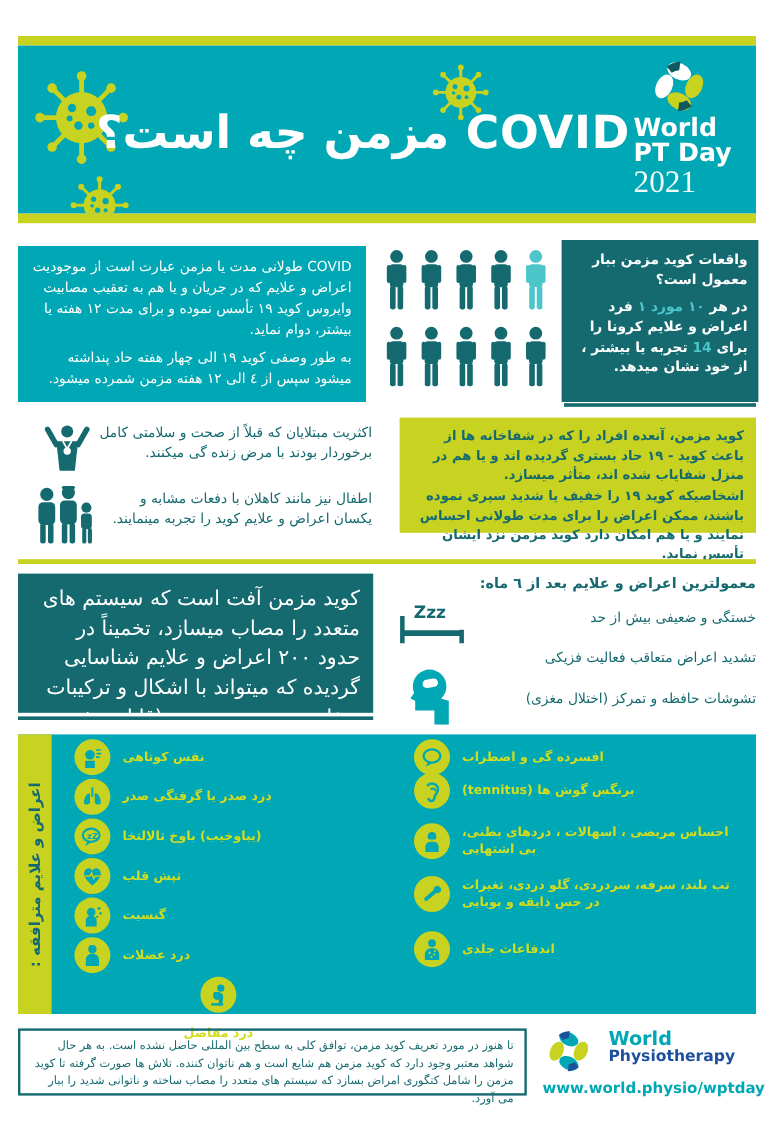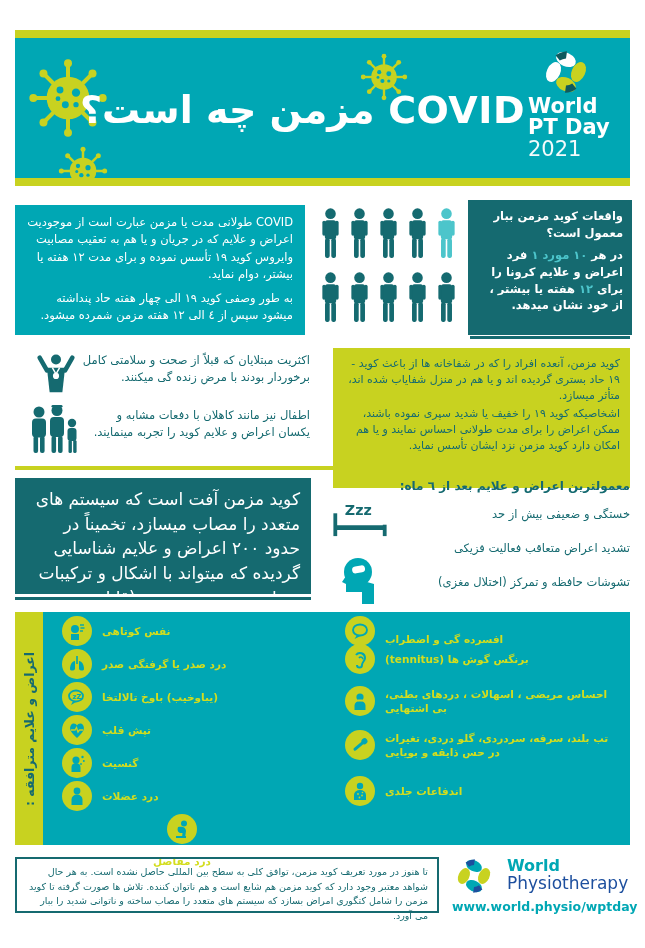--- a/index.html
+++ b/index.html
@@ -13,48 +13,48 @@
   body{background:#ffffff;font-family:"DejaVu Sans",sans-serif;}
   .page{position:relative;width:645px;height:948px;background:#fff;overflow:hidden;}
   .abs{position:absolute;}
   .rtl{direction:rtl;text-align:right;}
   
   .bar{background:var(--yellow);}
   .header{left:15px;top:38px;width:615px;height:140px;background:var(--teal);overflow:hidden;}
   .title{left:80px;top:88px;width:445px;color:#fff;font-size:38px;font-weight:bold;text-align:left;direction:rtl;letter-spacing:.5px;}
   .wpt{left:528px;top:96px;width:100px;color:#fff;line-height:1.02;}
   .wpt .l1,.wpt .l2{font-size:21px;font-weight:bold;}
-  .wpt .l3{font-size:21px;font-weight:normal;opacity:.95;}
+  .wpt .l3{font-size:26px;font-weight:normal;opacity:.95;font-family:Liberation Serif, serif;}
   
   .intro-box{left:15px;top:205px;width:290px;height:130px;background:var(--teal);color:#fff;padding:9px 12px;font-size:11.5px;line-height:1.5;}
   .intro-box p+p{margin-top:7px;}
   .stats-box{left:468px;top:200px;width:164px;height:135px;background:var(--dteal);color:#fff;padding:8px 9px;font-size:11.5px;line-height:1.45;font-weight:bold;}
   .stats-box .ans{margin-top:6px;font-weight:bold;}
   .hl{color:var(--lcyan);}
   .people{left:319px;top:206px;width:142px;height:126px;display:flex;flex-wrap:wrap;gap:8px 6px;align-content:flex-start;}
   .person{width:23px;height:56px;fill:var(--dteal);}
   .person.light{fill:var(--lcyan);}
   .fact-text{color:var(--dteal);font-size:11.5px;line-height:1.45;}
-  .yellow-box{left:333px;top:348px;width:297px;height:140px;background:var(--yellow);color:var(--dteal);padding:8px 10px;font-size:11px;line-height:1.45;}
+  .yellow-box{left:333px;top:348px;width:297px;height:96px;background:var(--yellow);color:var(--dteal);padding:8px 10px;font-size:11px;line-height:1.45;font-weight:bold;}
   .yellow-box p+p{margin-top:2px;}
   .multi-box{left:15px;top:478px;width:296px;height:116px;background:var(--dteal);color:#fff;padding:9px 11px;font-size:17px;line-height:1.45;}
   .a6-title{left:333px;top:479px;width:297px;color:var(--dteal);font-weight:bold;font-size:12px;}
   .a6-item{left:333px;width:297px;color:var(--dteal);font-size:11.5px;}
   
   .sym-section{left:15px;top:612px;width:615px;height:233px;background:var(--teal);}
   .sidebar{left:15px;top:612px;width:28px;height:233px;background:var(--yellow);}
   .sidebar span{position:absolute;left:50%;top:50%;transform:translate(-50%,-50%) rotate(-90deg);white-space:nowrap;font-weight:bold;font-size:12.5px;color:var(--dteal);direction:rtl;}
   .sym-row{position:absolute;display:flex;align-items:center;gap:10px;direction:ltr;}
   .sym-icon{width:30px;height:30px;border-radius:50%;background:var(--yellow);display:flex;align-items:center;justify-content:center;flex:0 0 30px;}
   .sym-icon svg{width:20px;height:20px;}
   .sym-label{color:#d3dd1e;font-weight:bold;font-size:10.5px;direction:rtl;text-align:left;line-height:1.35;}
   
   .foot-box{left:15px;top:857px;width:424px;height:56px;border:2px solid var(--dteal);color:var(--dteal);font-size:9.5px;line-height:1.55;padding:6px 9px;}
   .brand-world{left:507px;top:856px;font-size:16px;font-weight:bold;color:var(--teal);}
-  .brand-physio{left:507px;top:873px;font-size:17px;font-weight:normal;color:var(--blue);}
+  .brand-physio{left:507px;top:873px;font-size:13px;font-weight:bold;color:var(--blue);}
   .foot-url{left:452px;top:899px;font-size:12.5px;font-weight:bold;color:var(--teal);text-decoration:none;}
   .ico{display:block;}
 </style>
 </head>
 <body>
 
 <svg width="0" height="0" style="position:absolute">
   <defs>
     <g id="person-shape">
       <circle cx="13" cy="6" r="6"></circle>
@@ -170,21 +170,21 @@
     <svg class="person" viewBox="0 0 26 58">
         <use href="#person-shape"></use>
       </svg>
     <svg class="person" viewBox="0 0 26 58">
         <use href="#person-shape"></use>
       </svg>
   </div>
 
   <div class="abs stats-box rtl">
     <div>واقعات کوید مزمن ببار معمول است؟</div>
-    <div class="ans"><span>در هر </span><span class="hl">۱۰ مورد ۱</span><span> فرد اعراض و علایم کرونا را برای </span><span class="hl">۱۲</span><span> هفته یا بیشتر ، از خود نشان میدهد.</span></div>
+    <div class="ans"><span>در هر </span><span class="hl">۱۰ مورد ۱</span><span> فرد اعراض و علایم کرونا را برای </span><span class="hl">14</span><span> تجربه یا بیشتر ، از خود نشان میدهد.</span></div>
   </div>
 
   <svg class="abs ico" style="left:36px;top:352px;width:40px;height:46px;" viewBox="0 0 44 48" fill="#156a70">
     <circle cx="22" cy="7" r="5.5"></circle>
     <path d="M12,16 h20 l-3,27 h-14 z"></path>
     <line x1="12" y1="19" x2="4" y2="5" stroke="#156a70" stroke-width="5" stroke-linecap="round"></line>
     <line x1="32" y1="19" x2="40" y2="5" stroke="#156a70" stroke-width="5" stroke-linecap="round"></line>
     <path d="M18,16 l4,7 4,-7" stroke="#ffffff" stroke-width="1.6" fill="none"></path>
     <circle cx="22" cy="25" r="3.4" fill="#ffffff"></circle>
   </svg>
@@ -307,21 +307,21 @@
     <span class="sym-icon">
       <svg viewBox="0 0 20 20" fill="#00a7b4">
           <circle cx="12" cy="4.5" r="3"></circle>
           <path d="M6,8 c4,-1 8,0 8,4 l-1,7 h-3 l0.5,-5 c-3,0.5 -6,-1 -4.5,-6 z"></path>
           <rect x="4" y="17" width="10" height="2"></rect>
         </svg>
     </span>
     <span class="sym-label">درد مفاصل</span>
   </div>
 
-  <div class="sym-row" style="left:345px;top:616px;width:270px;align-items:flex-end;">
+  <div class="sym-row" style="left:345px;top:616px;width:270px;">
     <span class="sym-icon">
       <svg viewBox="0 0 20 20">
           <ellipse cx="10" cy="9" rx="7" ry="5.5" fill="none" stroke="#00a7b4" stroke-width="1.9"></ellipse>
           <path d="M7,14 l-2.5,4 6,-3" fill="#00a7b4"></path>
         </svg>
     </span>
     <span class="sym-label">افسرده گی و اضطراب</span>
   </div>
   <div class="sym-row" style="left:345px;top:644px;width:270px;">
     <span class="sym-icon">

